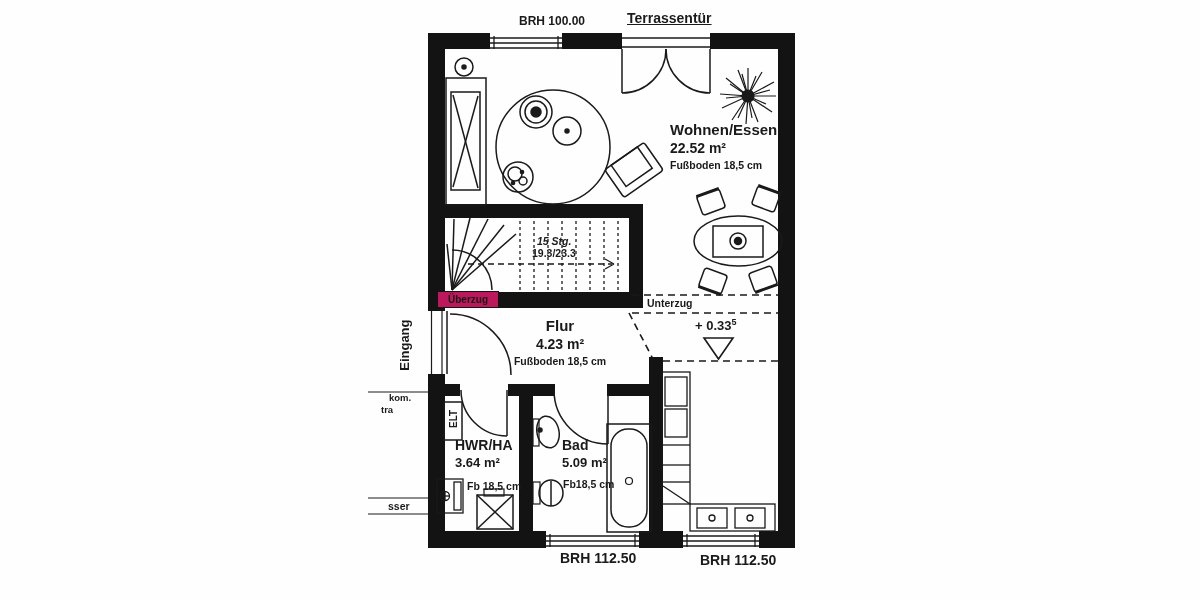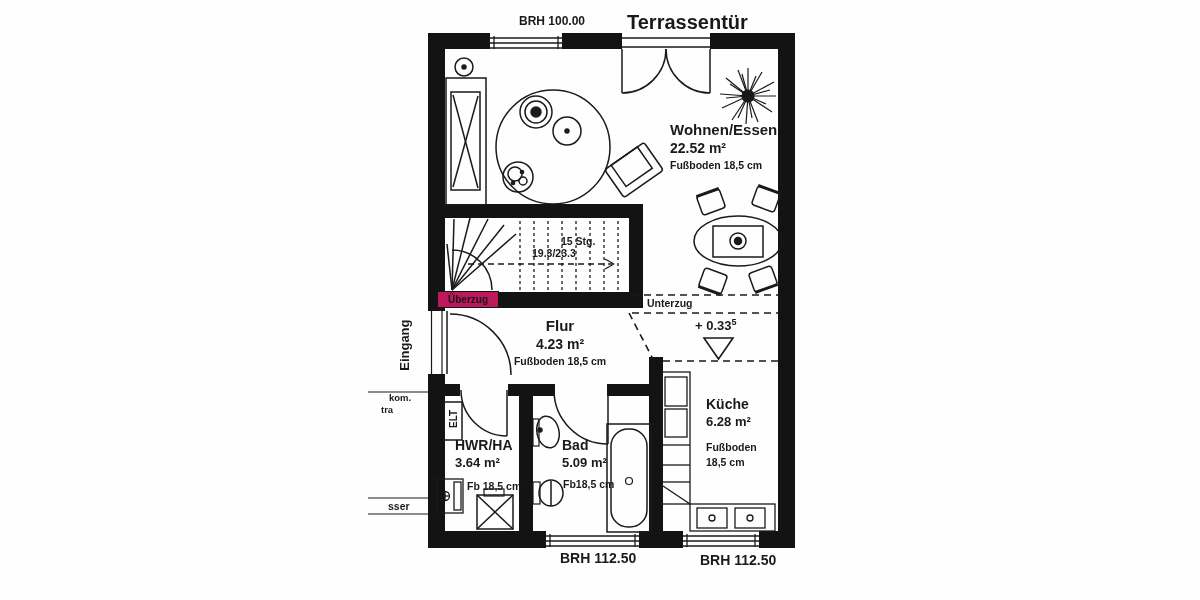--- a/index.html
+++ b/index.html
@@ -1,20 +1,20 @@
 <!DOCTYPE html>
 <html><head>
 <meta charset="utf-8">
 <style>
   html,body{margin:0;padding:0;background:#fdfdfd;}
   .plan{position:relative;width:1200px;height:600px;background:#fefefe;overflow:hidden;
         font-family:"Liberation Sans",sans-serif;color:#151515;}
   .wall{position:absolute;background:#131313;}
   svg.overlay{position:absolute;left:0;top:0;}
-  .lbl{position:absolute;font-weight:700;color:#1a1a1a;white-space:nowrap;line-height:1.1;} .fs14{font-size:20px;} .fs13{font-size:13px;}
+  .lbl{position:absolute;font-weight:700;color:#1a1a1a;white-space:nowrap;line-height:1.1;} .fs14{font-size:14px;text-decoration:underline;} .fs13{font-size:13px;}
   .fs12{font-size:12px;} .fs11{font-size:14px;padding-left:16px;} .fs10{font-size:10.5px;}
   .fs9{font-size:9.5px;}
   .roomblock{position:absolute;font-weight:700;color:#1a1a1a;}
   .roomblock .rname{font-size:15px;}
   .roomblock .rarea{font-size:14px;margin-top:2px;}
   .roomblock .rfloor{font-size:10.5px;margin-top:3px;}
   .center{text-align:center;}
   .ueberzug-box{position:absolute;left:437px;top:291px;width:60px;height:15px;
         border:1.6px solid #131313;background:#be185d;font-size:10px;font-weight:700;
         text-align:center;line-height:15px;}
@@ -249,21 +249,21 @@
 
   <div class="lbl fs12" style="left:495px;top:15px;padding-left:24px;">BRH 100.00</div>
   <div class="lbl fs14" style="left:627px;top:11px;">Terrassentür</div>
 
   <div class="roomblock" style="left:670px;top:121px;">
     <div class="rname">Wohnen/Essen</div>
     <div class="rarea">22.52 m²</div>
     <div class="rfloor">Fußboden 18,5 cm</div>
   </div>
 
-  <div class="lbl fs10" style="left:561px;top:236px;">15 Stg.</div>
+  <div class="lbl fs10" style="left:537px;top:236px;font-style:italic;">15 Stg.</div>
   <div class="lbl fs10" style="left:532px;top:248px;">19.3/23.3</div>
 
   <div class="ueberzug-box">Überzug</div>
   <div class="lbl fs10" style="left:647px;top:298px;">Unterzug</div>
 
   <div class="lbl fs13" style="left:695px;top:318px;">
     <span>+ 0.33</span><sup>5</sup>
   </div>
 
   <div class="roomblock center" style="left:505px;top:317px;width:110px;">
@@ -283,23 +283,17 @@
     <div class="rarea" style="font-size:13px;">3.64 m²</div>
   </div>
   <div class="lbl fs10" style="left:467px;top:481px;">Fb 18,5 cm</div>
 
   <div class="roomblock" style="left:562px;top:437px;">
     <div class="rname" style="font-size:14px;">Bad</div>
     <div class="rarea" style="font-size:13px;">5.09 m²</div>
   </div>
   <div class="lbl fs10" style="left:563px;top:479px;">Fb18,5 cm</div>
 
-  <div class="roomblock" style="left:706px;top:396px;">
-    <div class="rname" style="font-size:14px;">Küche</div>
-    <div class="rarea" style="font-size:13px;">6.28 m²</div>
-    <div class="rfloor" style="margin-top:12px;">Fußboden</div>
-    <div class="rfloor">18,5 cm</div>
-  </div>
 
   <div class="lbl fs11" style="left:544px;top:551px;">BRH 112.50</div>
   <div class="lbl fs11" style="left:684px;top:553px;">BRH 112.50</div>
 
 </div>
 
 </body></html>

